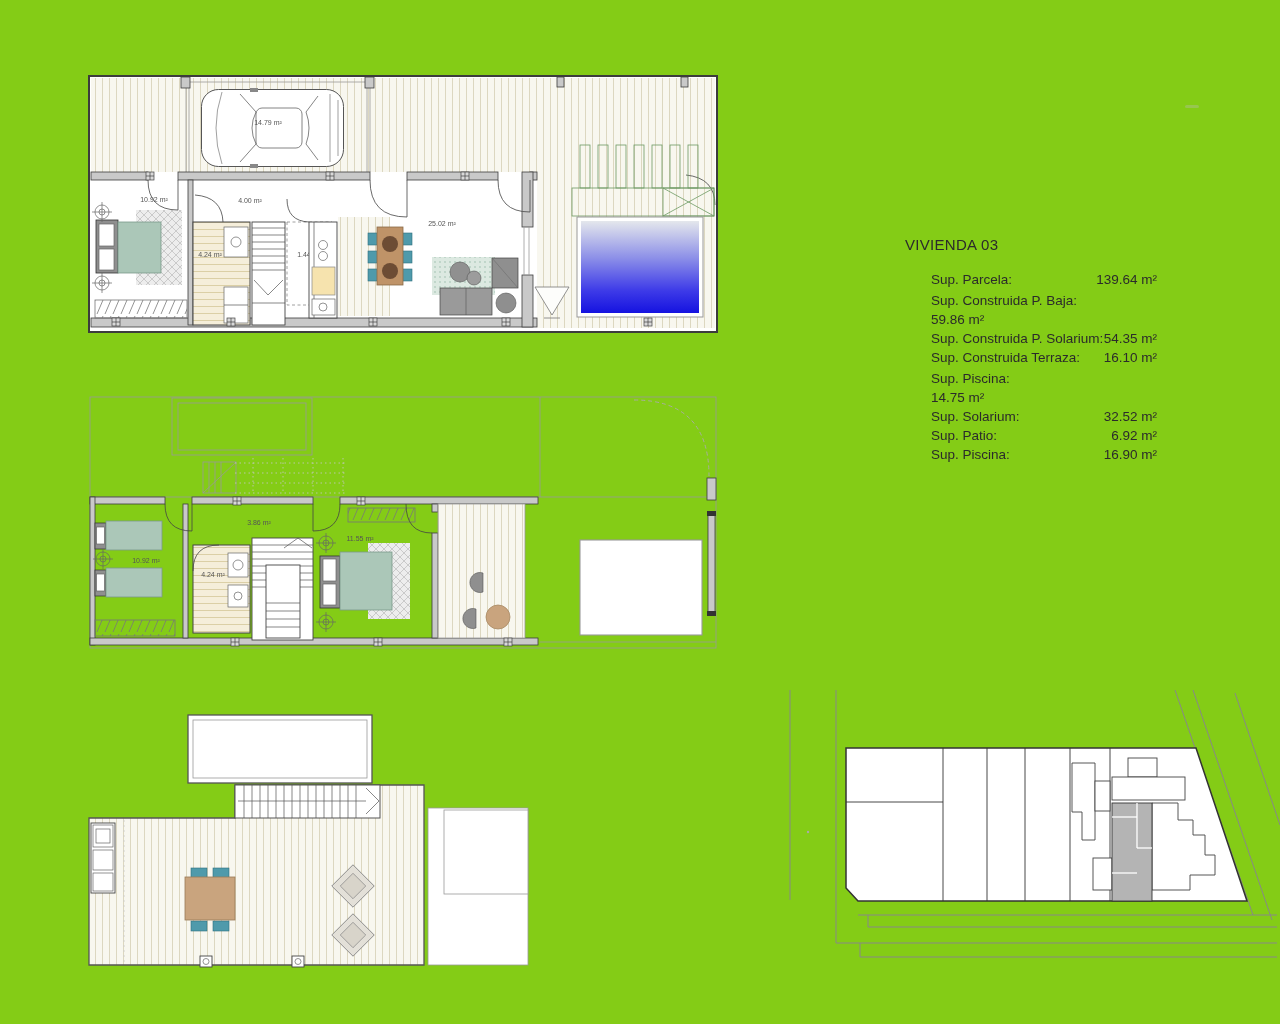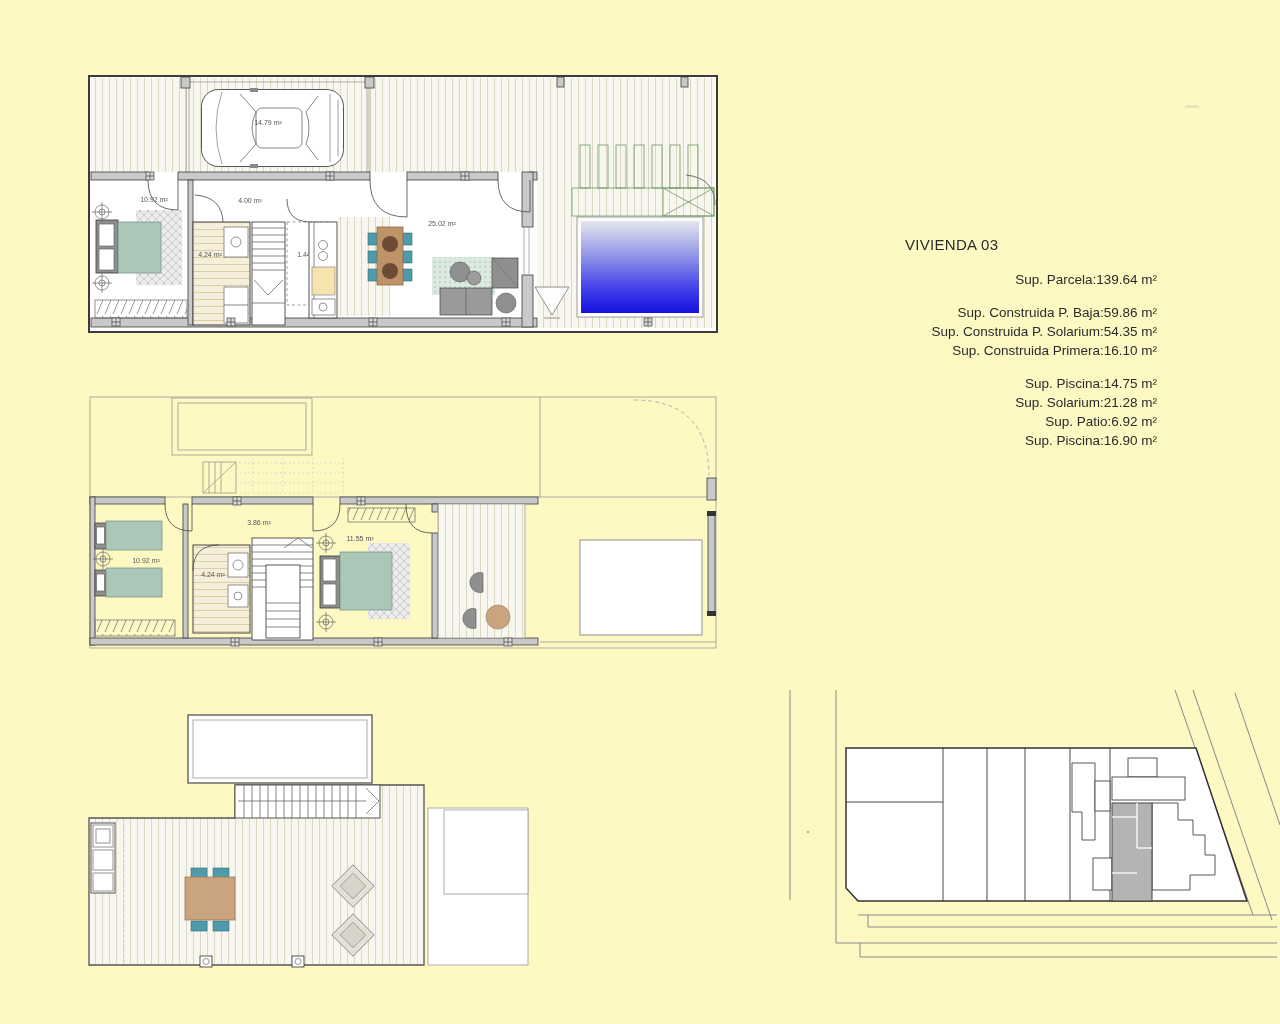--- a/index.html
+++ b/index.html
@@ -1,38 +1,38 @@
 <!DOCTYPE html>
 <html><head>
 <meta charset="utf-8">
 <style>
   html,body{margin:0;padding:0;background:#fff;}
-  .sheet{position:relative;width:1280px;height:1024px;background:#fef9c3;overflow:hidden;
+  .sheet{position:relative;width:1280px;height:1024px;background:#84cc16;overflow:hidden;
          font-family:"Liberation Sans",sans-serif;}
   .plan{position:absolute;}
   
   .wl{fill:#c9c9c9;stroke:#3c3c3c;stroke-width:.8;}
   .tl{stroke:#999;stroke-width:.8;fill:none;}
   .wh{fill:#ffffff;stroke:#444;stroke-width:.9;}
   .fix{fill:#ffffff;stroke:#666;stroke-width:.7;}
   .tread{stroke:#555;stroke-width:.7;}
   .arc{stroke:#444;stroke-width:.8;fill:none;}
   .dash{stroke:#888;stroke-width:.8;fill:#fff;stroke-dasharray:3,2.5;}
   .rlabel{font:7px "Liberation Sans",sans-serif;fill:#555;text-anchor:middle;}
   .gline{stroke:#6d9a63;stroke-width:.8;fill:none;}
   .site-bold{stroke:#333;stroke-width:1.5;fill:#fff;}
   .site-med{stroke:#333;stroke-width:.9;fill:none;}
   .site-bld{stroke:#444;stroke-width:.9;fill:#fff;}
   .street{stroke:#888;stroke-width:1;fill:none;}
   
   .info{position:absolute;left:905px;top:236px;width:260px;color:#2b2b2b;}
   .info-title{font-size:15px;letter-spacing:.3px;}
   .info-rows{margin:17px 0 0 26px;width:226px;font-size:13.5px;}
-  .row{display:flex;justify-content:flex-end;line-height:19px;}
-  .row.gap{margin-top:14px;}
+  .row{display:flex;justify-content:space-between;line-height:19px;}
+  .row.gap{margin-top:2px;flex-direction:column;}
   .artifact{position:absolute;left:1185px;top:105px;width:14px;height:3px;
             background:#bbb;border-radius:2px;opacity:.35;}
 </style>
 </head>
 <body>
 
 <div class="sheet">
 
   <svg width="0" height="0" style="position:absolute">
     <defs>
@@ -502,30 +502,30 @@
       </div>
       <div class="row gap">
         <span>Sup. Construida P. Baja:</span>
         <span>59.86 m²</span>
       </div>
       <div class="row">
         <span>Sup. Construida P. Solarium:</span>
         <span>54.35 m²</span>
       </div>
       <div class="row">
-        <span>Sup. Construida Primera:</span>
+        <span>Sup. Construida Terraza:</span>
         <span>16.10 m²</span>
       </div>
       <div class="row gap">
         <span>Sup. Piscina:</span>
         <span>14.75 m²</span>
       </div>
       <div class="row">
         <span>Sup. Solarium:</span>
-        <span>21.28 m²</span>
+        <span>32.52 m²</span>
       </div>
       <div class="row">
         <span>Sup. Patio:</span>
         <span>6.92 m²</span>
       </div>
       <div class="row">
         <span>Sup. Piscina:</span>
         <span>16.90 m²</span>
       </div>
     </div>

